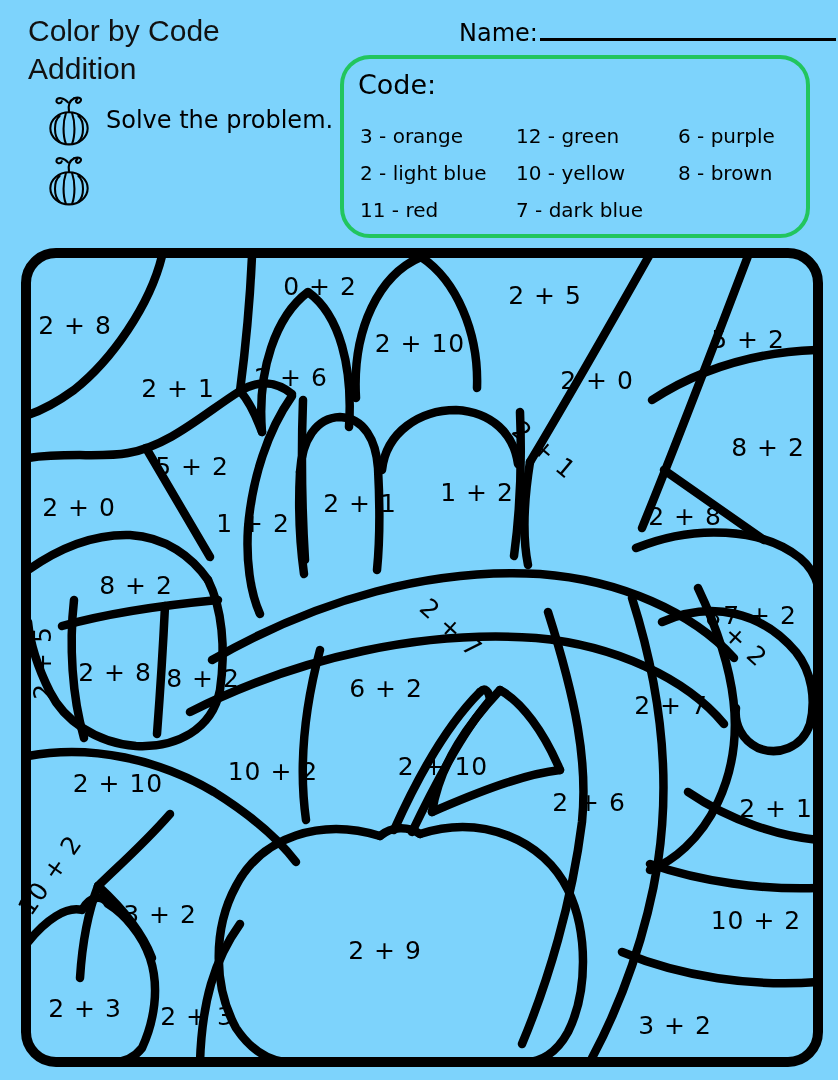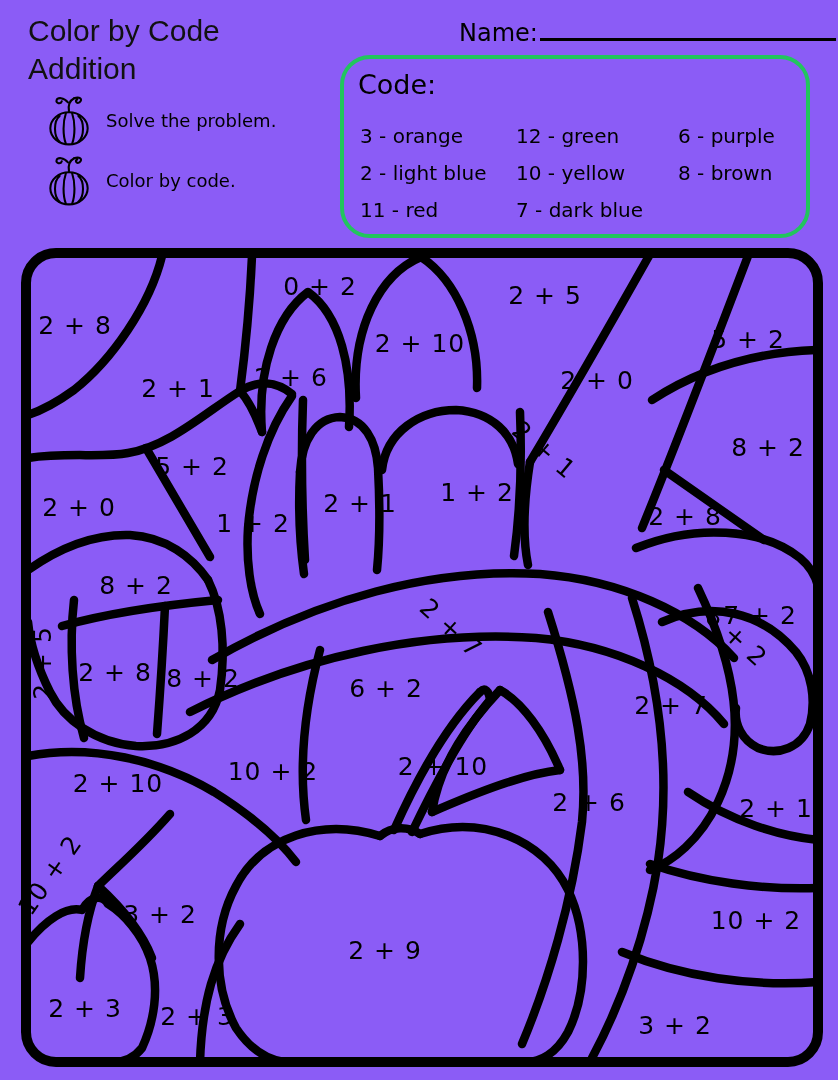--- a/index.html
+++ b/index.html
@@ -1,25 +1,25 @@
 <!DOCTYPE html>
 <html><head>
 <meta charset="utf-8">
 <style>
   html,body{margin:0;padding:0;background:#ffffff;}
-  #sheet{position:relative;width:838px;height:1080px;background:#8b5cf6;overflow:hidden;
+  #sheet{position:relative;width:838px;height:1080px;background:#7dd3fc;overflow:hidden;
          font-family:"DejaVu Sans",sans-serif;color:#000;}
   
   #title{position:absolute;left:28px;top:12px;font-family:"Liberation Sans",sans-serif;
          font-size:30px;line-height:38px;color:#111;}
   #name-row{position:absolute;left:459px;top:14px;font-size:24px;}
   #name-line{display:inline-block;width:296px;border-bottom:3px solid #000;height:24px;
              vertical-align:baseline;margin-left:2px;}
   .instr-row{position:absolute;left:46px;display:flex;align-items:center;gap:14px;}
-  .instr-row .txt{font-size:18px;}
+  .instr-row .txt{font-size:24px;}
   .pumpkin{width:46px;height:56px;flex:0 0 auto;}
   
   #code-box{position:absolute;left:340px;top:55px;width:470px;height:183px;
             border:4px solid #22c55e;border-radius:30px;box-sizing:border-box;}
   #code-heading{position:absolute;left:14px;top:10px;font-size:27px;}
   #code-grid{position:absolute;left:16px;top:58px;width:440px;display:grid;
              grid-template-columns:156px 162px 122px;grid-auto-rows:37px;
              align-items:center;font-size:20px;}
   
   #art{position:absolute;left:0;top:0;width:838px;height:1080px;}
@@ -59,21 +59,20 @@
     <svg class="pumpkin" viewBox="0 0 44 54" fill="none" stroke="#000" stroke-width="2" stroke-linecap="round">
       <ellipse cx="22" cy="35" rx="18" ry="15.5"></ellipse>
       <path d="M13,23 C7,28 7,43 13,48"></path>
       <path d="M31,23 C37,28 37,43 31,48"></path>
       <path d="M19,20.5 C16,29 16,42 19,50"></path>
       <path d="M25,20.5 C28,29 28,42 25,50"></path>
       <path d="M22,19 C21,13 23,8 27,6"></path>
       <path d="M27,6 C32,4 36,7 32,10 C29,11.5 27.5,8.5 30,7"></path>
       <path d="M21,10 C17,5 11,5 10,8 C9,11 14,12 15,9"></path>
     </svg>
-    <span class="txt">Color by code.</span>
   </div>
 
   <div id="code-box">
     <div id="code-heading">Code:</div>
     <div id="code-grid">
         <div class="code-entry">3 - orange</div>
         <div class="code-entry">12 - green</div>
         <div class="code-entry">6 - purple</div>
         <div class="code-entry">2 - light blue</div>
         <div class="code-entry">10 - yellow</div>

